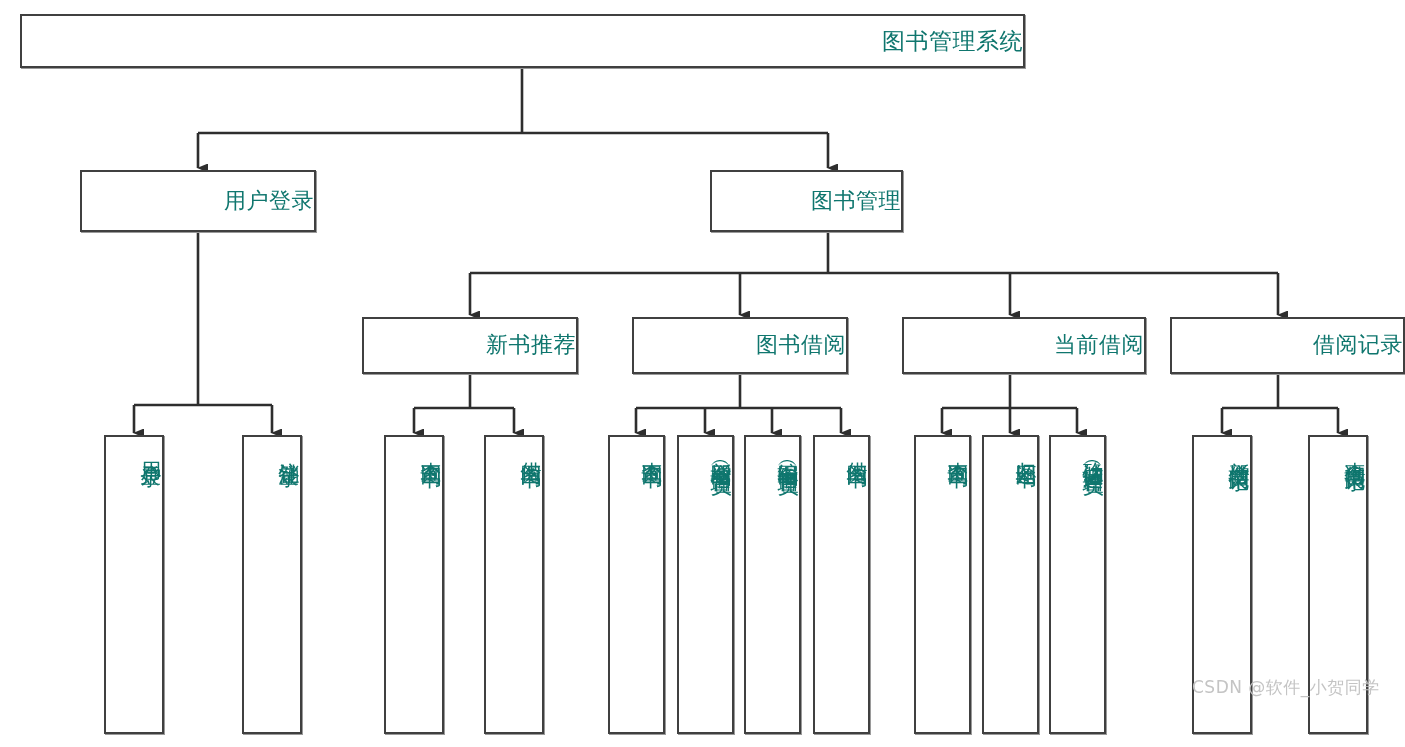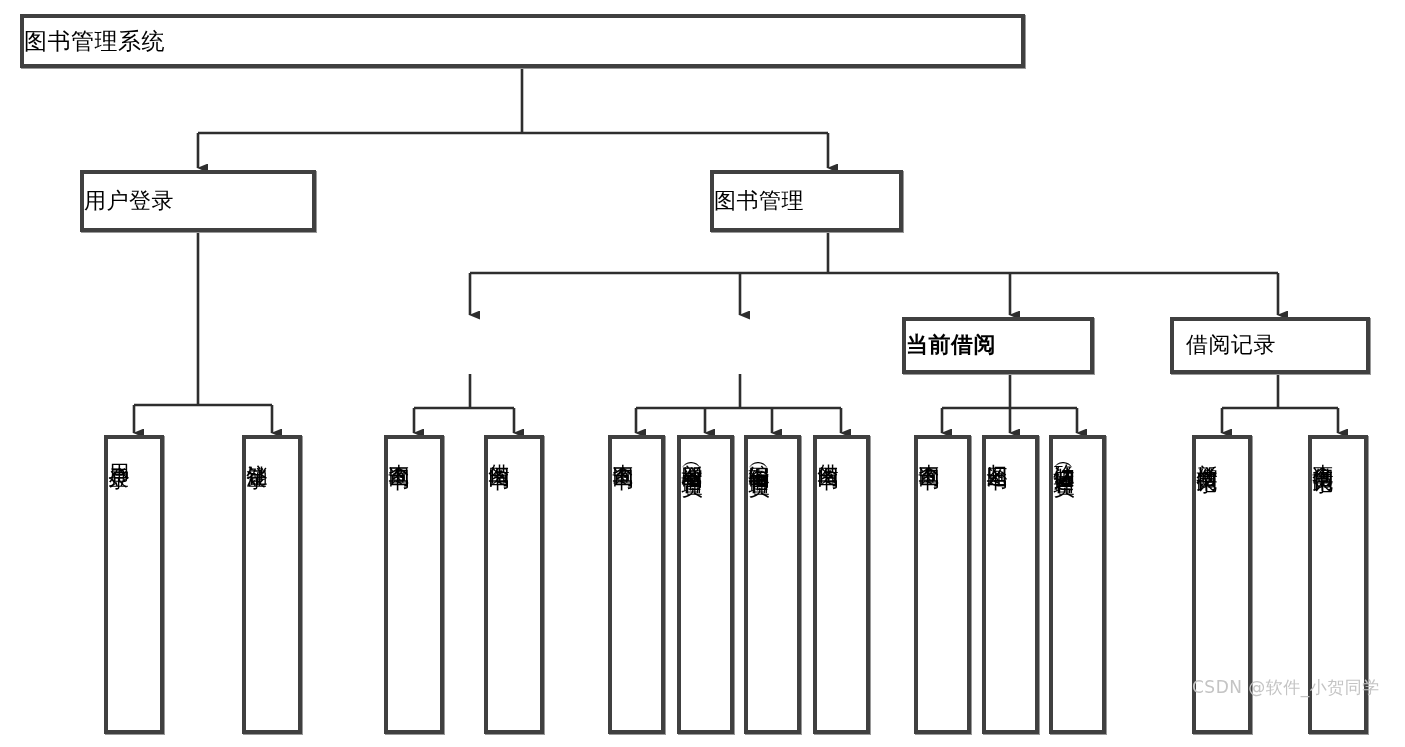--- a/index.html
+++ b/index.html
@@ -23,26 +23,26 @@
     left: 0;
     top: 0;
     width: 1405px;
     height: 747px;
     pointer-events: none;
   }
   .node {
     position: absolute;
     box-sizing: border-box;
     background: #ffffff;
-    border: 4px solid #404040;
+    border: 2px solid #404040;
     box-shadow: 1px 1px 0 0 #9a9a9a;
     display: flex;
     align-items: center;
-    justify-content: flex-start;
-    color: #000000;
+    justify-content: flex-end;
+    color: #0f766e;
     z-index: 2;
   }
   .node .node-label {
     display: block;
     text-align: center;
     line-height: 1.22;
     letter-spacing: 0.5px;
     white-space: nowrap;
   }
   
@@ -135,24 +135,30 @@
     <span class="node-label">图书管理系统</span>
   </div>
 
   <div class="node h" style="left:80px; top:170px; width:236px; height:62px;">
     <span class="node-label">用户登录</span>
   </div>
   <div class="node h" style="left:710px; top:170px; width:193px; height:62px;">
     <span class="node-label">图书管理</span>
   </div>
 
-  <div class="node h" style="left:902px; top:317px; width:192px; height:57px;font-weight:bold;">
+  <div class="node h" style="left:362px; top:317px; width:216px; height:57px;">
+    <span class="node-label">新书推荐</span>
+  </div>
+  <div class="node h" style="left:632px; top:317px; width:216px; height:57px;">
+    <span class="node-label">图书借阅</span>
+  </div>
+  <div class="node h" style="left:902px; top:317px; width:244px; height:57px;">
     <span class="node-label">当前借阅</span>
   </div>
-  <div class="node h" style="left:1170px; top:317px; width:200px; height:57px;padding-left:12px;">
+  <div class="node h" style="left:1170px; top:317px; width:235px; height:57px;padding-left:12px;">
     <span class="node-label">借阅记录</span>
   </div>
 
   <div class="node v" style="left:104px; top:435px; width:60px; height:299px;">
     <span class="node-label">用户登录</span>
   </div>
   <div class="node v" style="left:242px; top:435px; width:60px; height:299px;">
     <span class="node-label">注销登录</span>
   </div>
 

